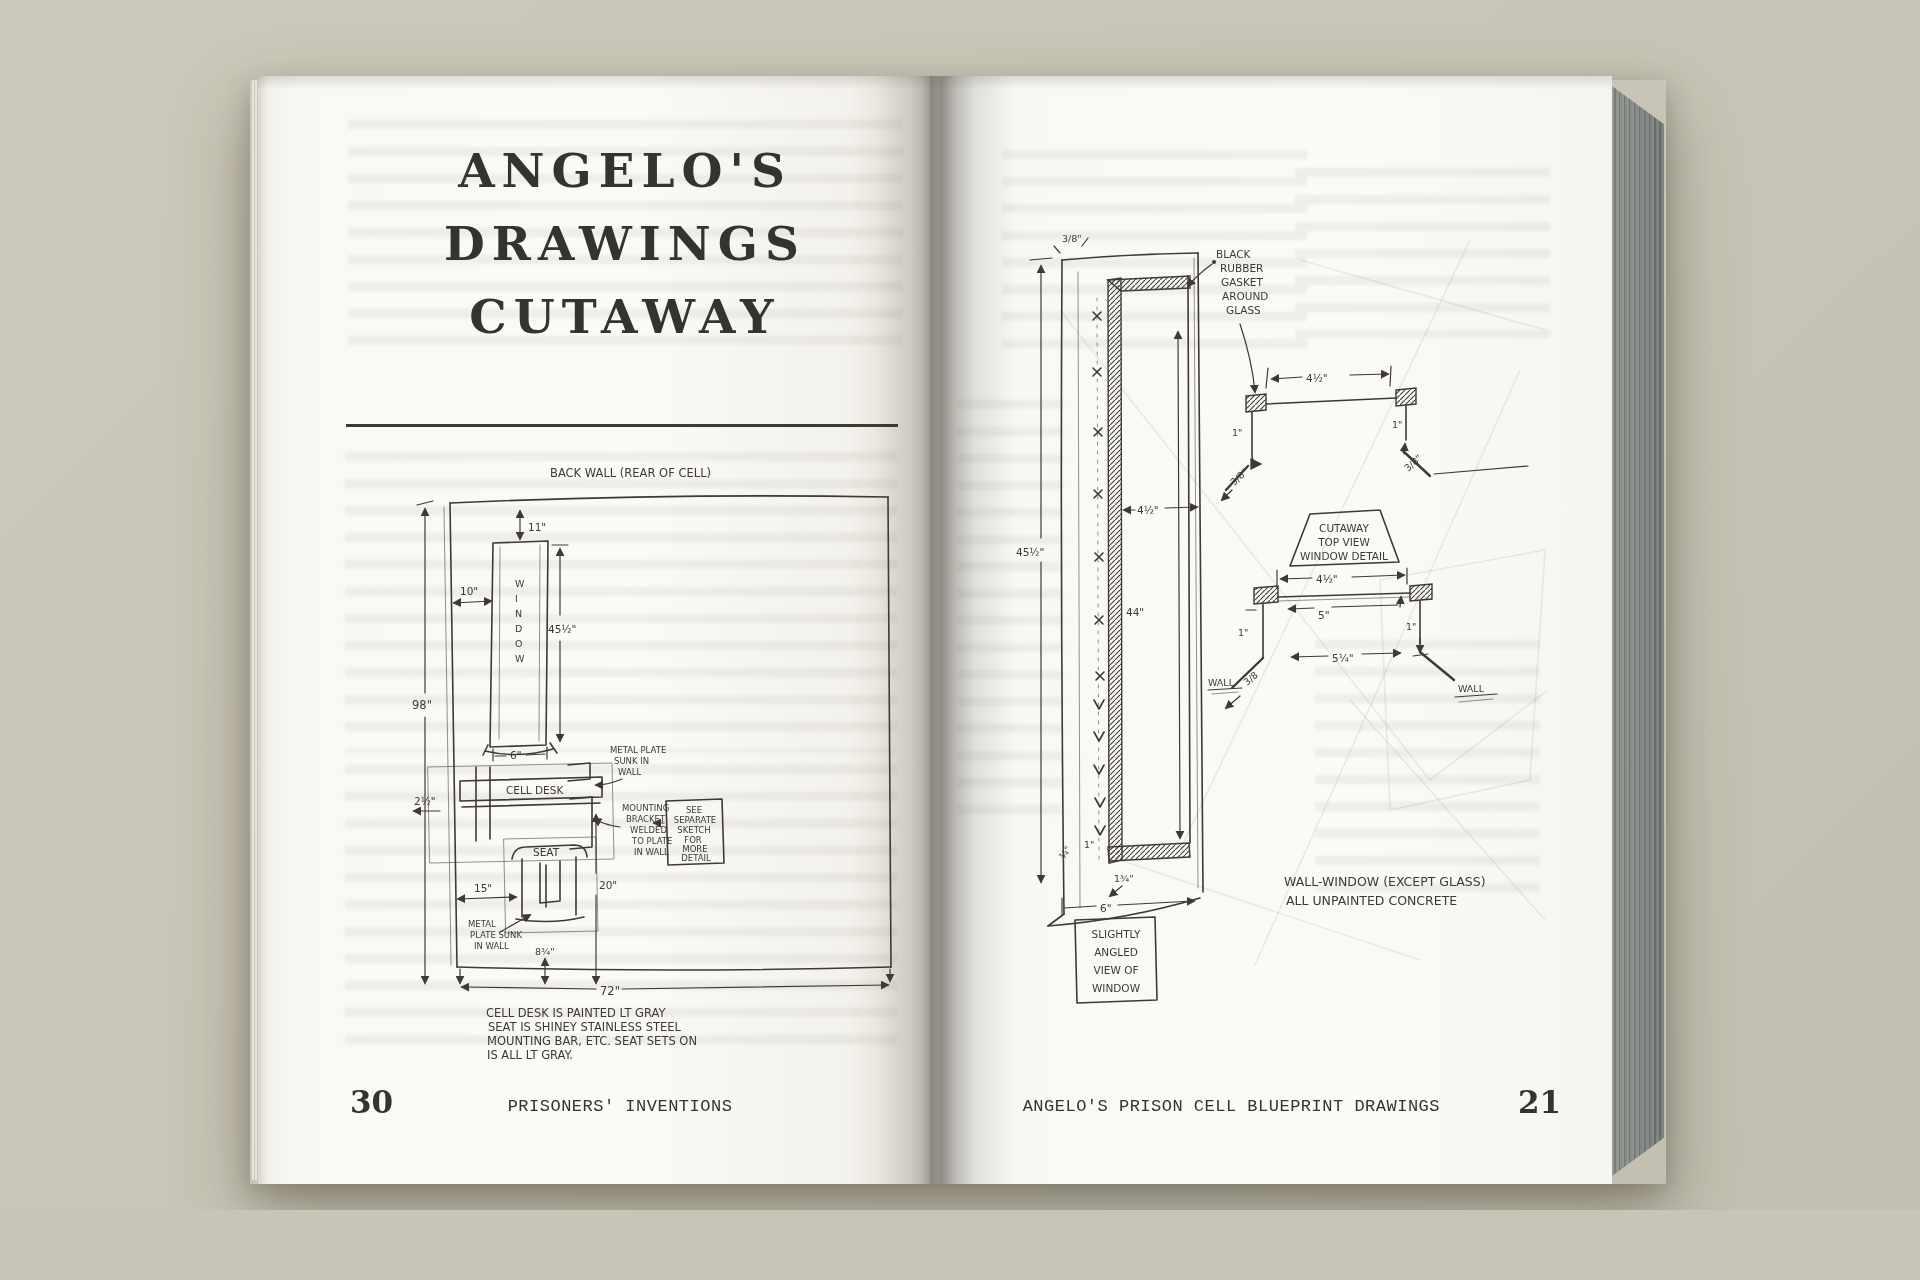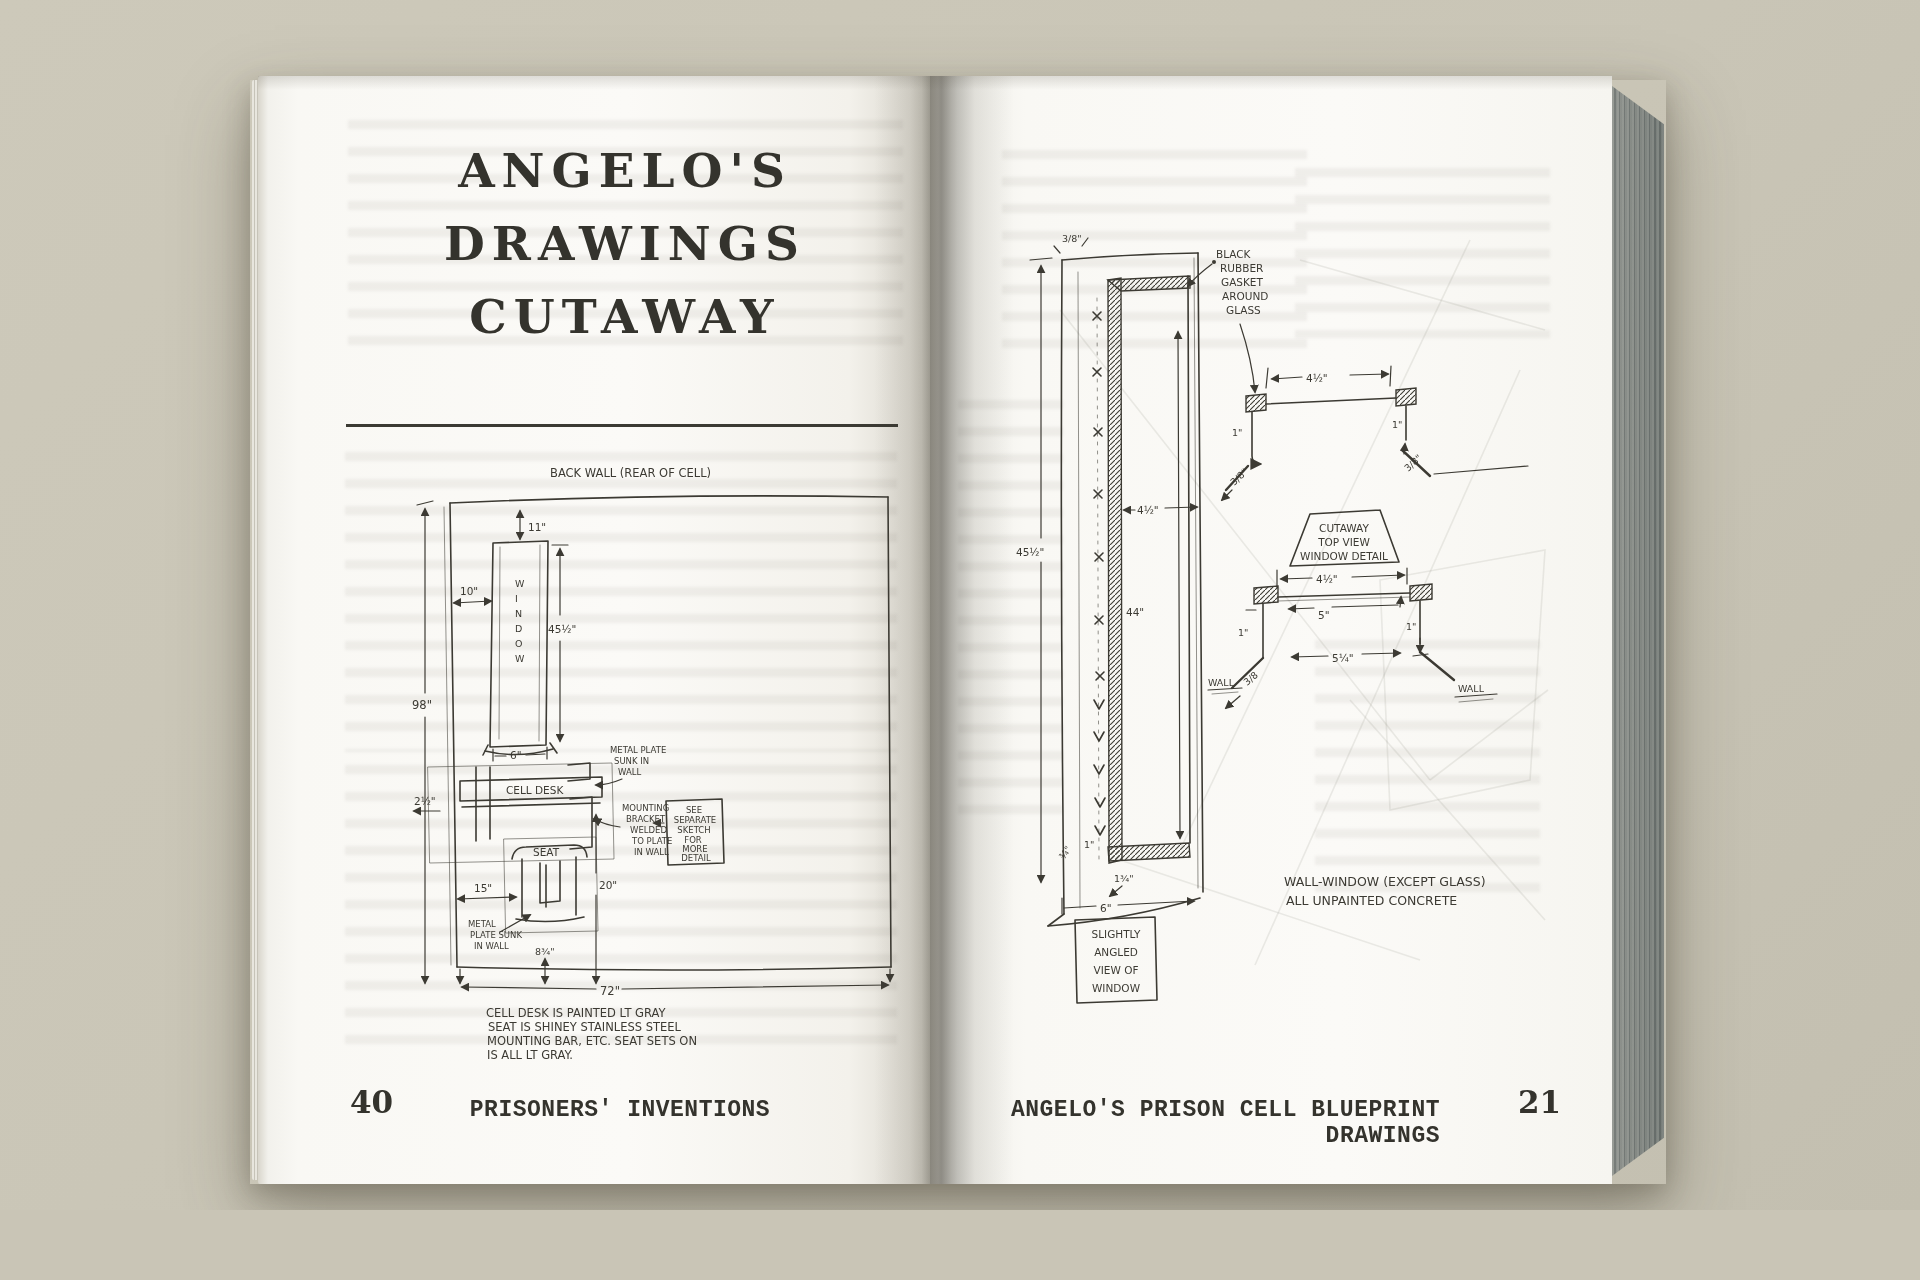--- a/index.html
+++ b/index.html
@@ -9,21 +9,21 @@
   .page-left{left:258px;width:672px;background:linear-gradient(90deg,#d9d6cc 0%,#f2f1ec 1.5%,#f9f8f4 6%,#fbfaf7 55%,#f3f1eb 88%,#dedbd2 97%,#c2bfb4 100%);border-radius:2px 0 0 2px;}
   .page-right{left:930px;width:682px;background:linear-gradient(90deg,#a8a59b 0%,#d4d1c8 1.2%,#efeee8 4%,#f9f8f4 14%,#fbfaf7 60%,#f6f5f0 100%);}
   .edge-stack{position:absolute;left:1612px;top:86px;width:52px;height:1090px;background:repeating-linear-gradient(90deg,#d2d3cf 0 2px,#a6aaa8 2px 3.5px,#c6c8c4 3.5px 5px),linear-gradient(90deg,#b9bcb9,#9aa09e);background-blend-mode:multiply;clip-path:polygon(0 0,100% 3.5%,100% 96.5%,0 100%);}
   .edge-left{position:absolute;left:252px;top:80px;width:10px;height:1100px;background:repeating-linear-gradient(90deg,#e8e6de 0 1.6px,#c6c3b8 1.6px 3.2px);border-radius:2px 0 0 2px;}
   .gutter{position:absolute;left:874px;top:76px;width:140px;height:1108px;pointer-events:none;background:linear-gradient(90deg,rgba(70,66,56,0) 0%,rgba(70,66,56,.14) 34%,rgba(40,38,32,.42) 48%,rgba(45,43,37,.30) 55%,rgba(70,66,56,.10) 72%,rgba(70,66,56,0) 100%);}
   .topshade{position:absolute;left:258px;top:76px;width:1354px;height:14px;background:linear-gradient(180deg,rgba(90,86,74,.18),rgba(90,86,74,0));}
   .ghost{position:absolute;background-image:repeating-linear-gradient(to bottom,rgba(110,106,94,.17) 0px,rgba(110,106,94,.17) 9px,transparent 9px,transparent 27px);filter:blur(1.8px);opacity:.5;pointer-events:none;}
   .title{position:absolute;left:340px;top:134px;width:570px;text-align:center;font-family:"DejaVu Serif","Liberation Serif",serif;font-weight:700;font-size:47px;line-height:73px;letter-spacing:7px;word-spacing:14px;color:#34332d;}
   .rule{position:absolute;left:346px;top:424px;width:552px;height:2.5px;background:#3b3a33;}
   .pagenum{position:absolute;font-family:"DejaVu Serif","Liberation Serif",serif;font-weight:700;font-size:31px;color:#34332d;}
-  .runtitle{position:absolute;top:1097px;font-family:"Liberation Mono","DejaVu Sans Mono",monospace;font-weight:700;font-size:23px;letter-spacing:.5px;color:#34332d;}
+  .runtitle{position:absolute;top:1097px;font-family:"Liberation Mono","DejaVu Sans Mono",monospace;font-weight:400;font-size:17px;letter-spacing:.5px;color:#34332d;}
   svg text{font-family:"DejaVu Sans",sans-serif;fill:#3c3a33;}
   .t8{font-size:8.5px}.t9{font-size:9.5px}.t10{font-size:10.5px}.t11{font-size:11.5px}.t12{font-size:12.5px}
   .ink{stroke:#3c3a33;fill:none;stroke-width:1.6;stroke-linecap:round;stroke-linejoin:round;}
   .ink2{stroke:#3c3a33;fill:none;stroke-width:2.4;stroke-linecap:round;}
   .dim{stroke:#3c3a33;fill:none;stroke-width:1.2;stroke-linecap:round;}
   .thin{stroke:#3c3a33;fill:none;stroke-width:1;opacity:.55;stroke-linecap:round;}
   .bleed{stroke:#8f8c80;fill:none;stroke-width:1.6;stroke-opacity:.16;}
 </style>
 </head>
 <body>
@@ -378,20 +378,20 @@
       <text class="t10" x="116" y="754" text-anchor="middle">VIEW OF</text>
       <text class="t10" x="116" y="772" text-anchor="middle">WINDOW</text>
     </g>
 
     <g>
       <text class="t12" x="284" y="666">WALL-WINDOW (EXCEPT GLASS)</text>
       <text class="t12" x="286" y="685">ALL UNPAINTED CONCRETE</text>
     </g>
   </svg>
 
-  <div class="pagenum" style="left:350px;top:1084px;">40</div>
+  <div class="pagenum" style="left:350px;top:1084px;">30</div>
   <div class="runtitle" style="left:450px;width:340px;text-align:center;">PRISONERS' INVENTIONS</div>
   <div class="runtitle" style="left:970px;width:470px;text-align:right;">ANGELO'S PRISON CELL BLUEPRINT DRAWINGS</div>
   <div class="pagenum" style="left:1498px;top:1084px;margin-left:20px;">21</div>
 
   <div class="gutter"></div>
   <div class="topshade"></div>
 </div>
 
 </body></html>

